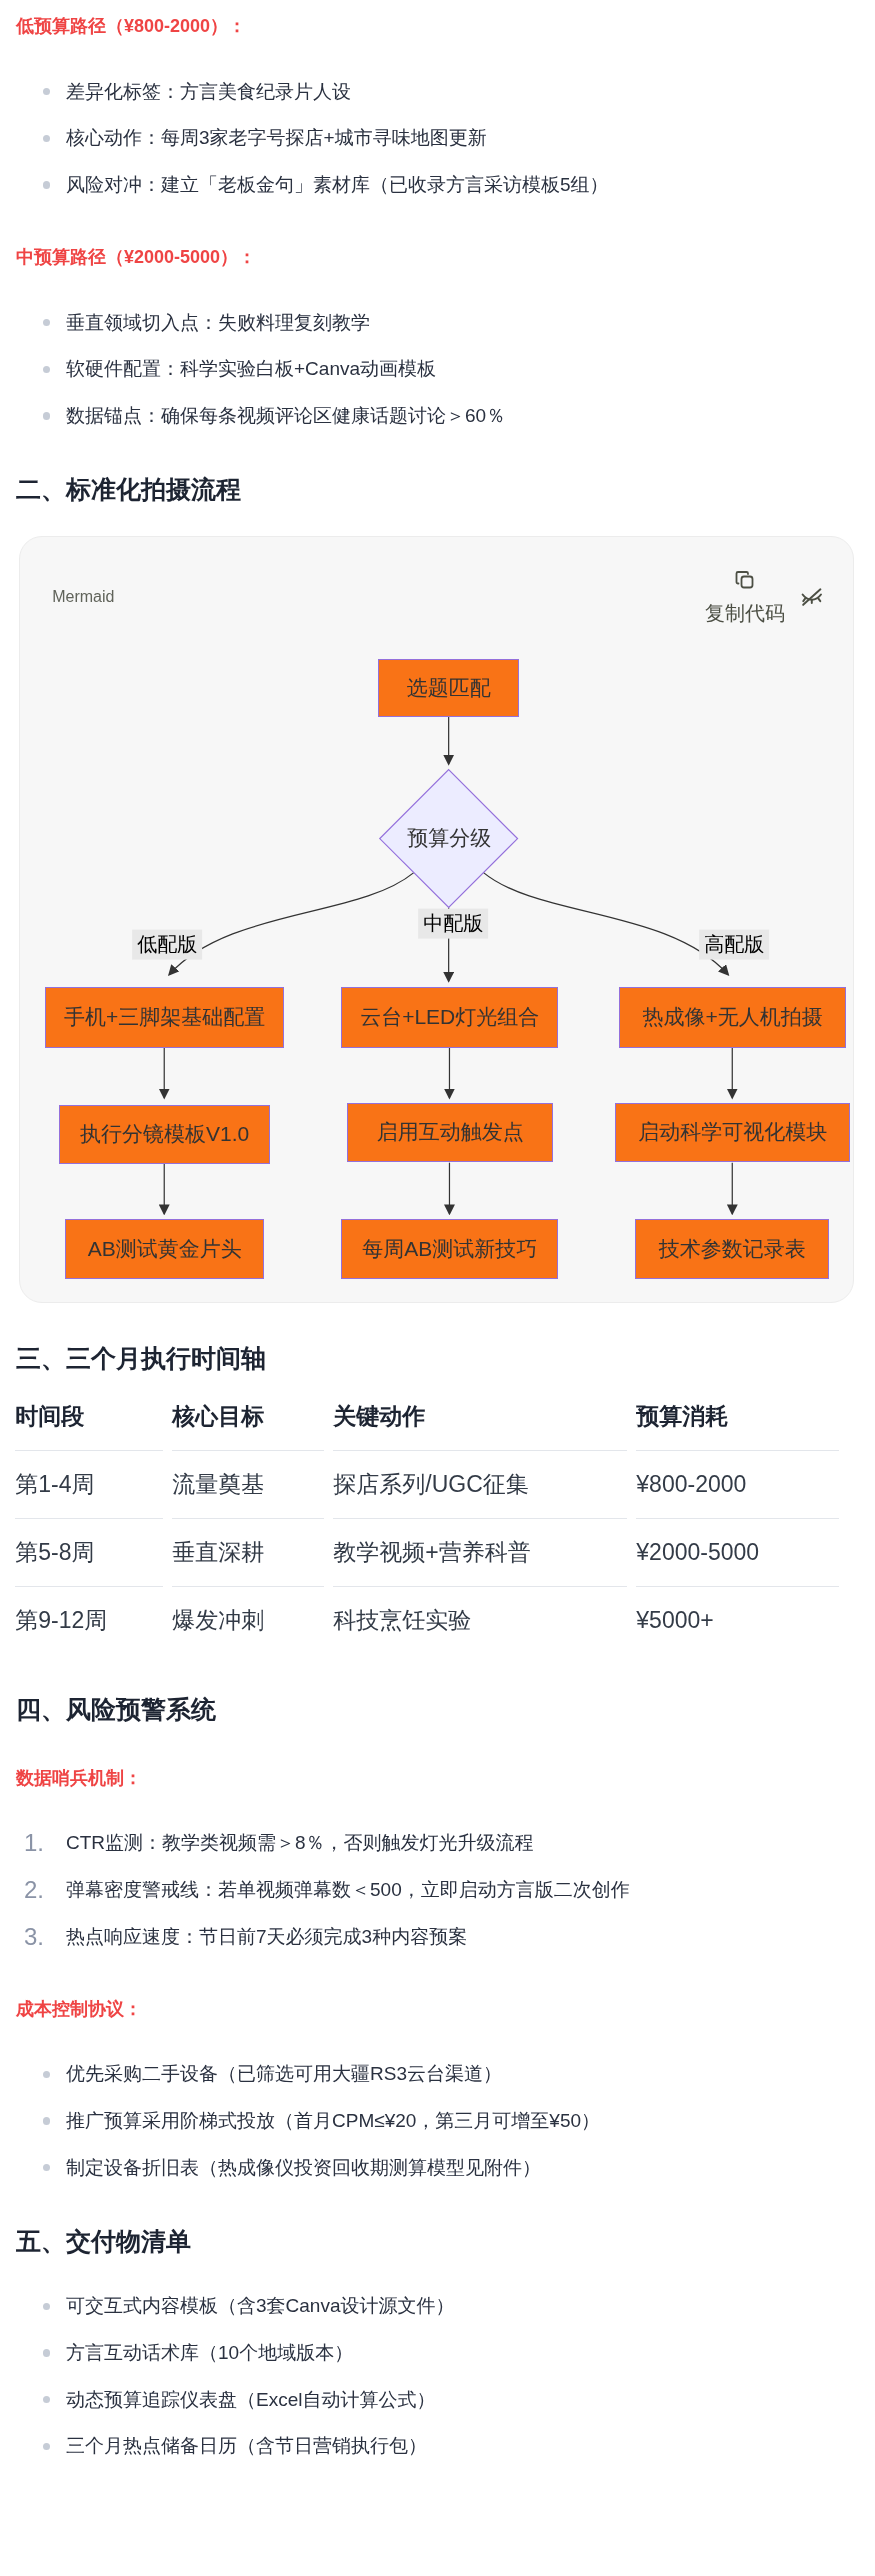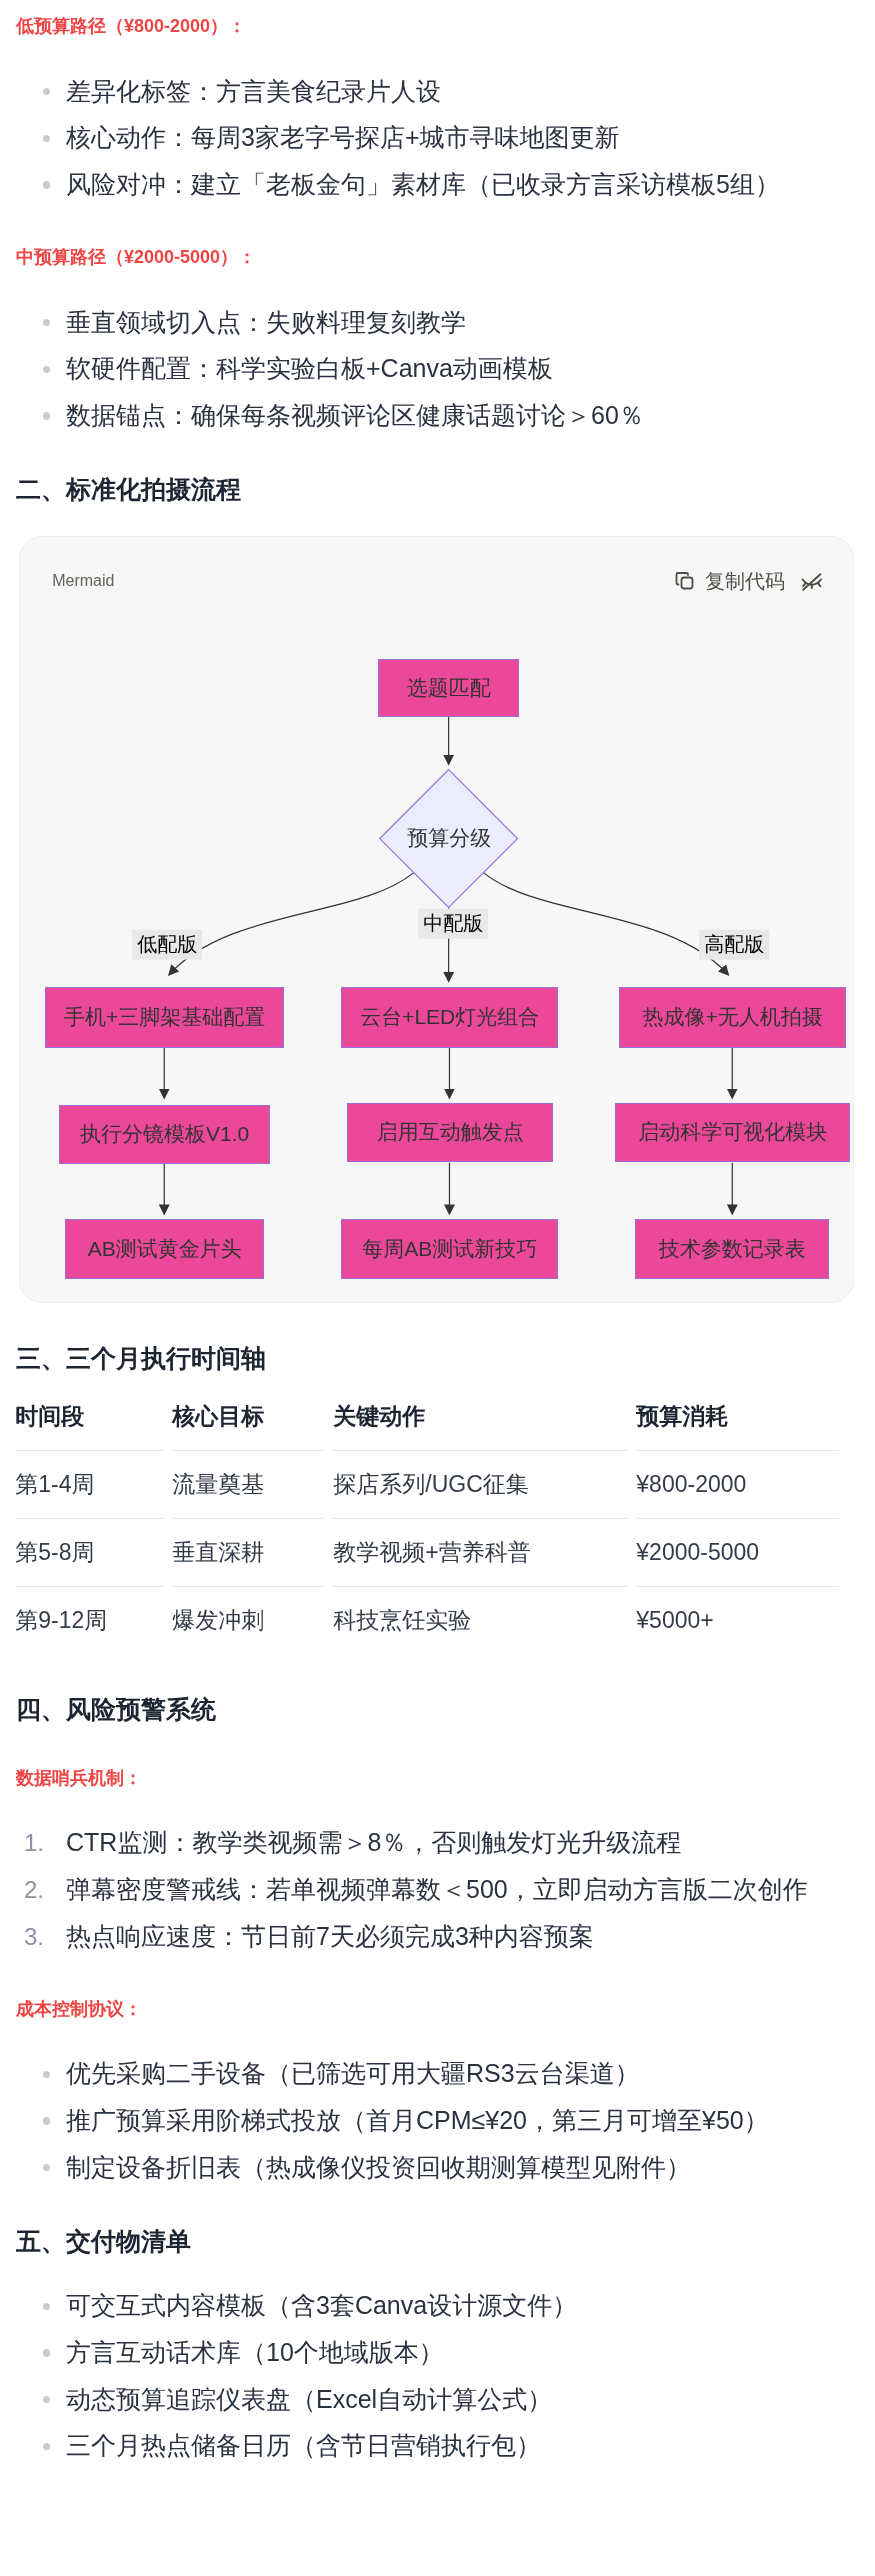--- a/index.html
+++ b/index.html
@@ -11,21 +11,21 @@
   .content{padding:8px 16px 0;}
 
   
   .h-para{font-size:18px;font-weight:700;color:#ef4444;line-height:37px;margin:36px 0 0;}
   .h-para.first{margin-top:0;}
   .h-sec{font-size:25px;font-weight:700;color:#1d2432;line-height:37px;margin:37px 0 0;}
 
   
   ul.doc,ol.doc{list-style:none;margin:27.6px 0 0;padding:0 0 0 50px;}
   ul.doc li,ol.doc li{
-    position:relative;font-size:25px;line-height:37px;color:#2a3140;margin:0 0 9.7px;
+    position:relative;font-size:19px;line-height:37px;color:#2a3140;margin:0 0 9.7px;
   }
   ul.doc li:last-child,ol.doc li:last-child{margin-bottom:0;}
   ul.doc li::before{
     content:"";position:absolute;left:-23px;top:15.4px;width:7.3px;height:7.3px;border-radius:50%;
     background:#c6ccd6;
   }
   ol.doc{counter-reset:num;}
   ol.doc li::before{
     counter-increment:num;content:counter(num) ".";
     position:absolute;left:-42px;top:0;width:32px;text-align:left;
@@ -36,26 +36,26 @@
   .mcard{
     position:relative;margin:27.6px 3.2px 0;width:835px;height:767px;
     background:#f7f7f7;border:0.8px solid #ececec;border-radius:23px;box-sizing:border-box;
   }
   .mcard-header{
     position:absolute;top:31px;left:32px;right:27.6px;display:flex;
     justify-content:space-between;align-items:center;z-index:2;
   }
   .mcard-title{font-size:16px;color:#60635a;}
   .mcard-actions{display:flex;align-items:center;gap:13px;color:#4c4f44;}
-  .copy-btn{display:flex;align-items:center;gap:8px;cursor:pointer;}
+  .copy-btn{display:flex;align-items:center;gap:8px;cursor:pointer;flex-direction:column;}
   .copy-btn span{font-size:20px;color:#4c4f44;}
   .flow{position:absolute;left:0;top:0;width:833px;height:766px;}
   .edges{position:absolute;left:0;top:0;}
   .fnode{
-    position:absolute;box-sizing:border-box;background:#ec4899;border:1.2px solid #9470DB;
+    position:absolute;box-sizing:border-box;background:#f97316;border:1.2px solid #9470DB;
     display:flex;align-items:center;justify-content:center;
     font-size:21px;color:#333333;text-align:center;
   }
   .fdiamond-label{
     position:absolute;transform:translate(-50%,-50%);font-size:21px;color:#333333;
   }
   .elabel{
     position:absolute;transform:translate(-50%,-50%);background:#e8e8e8;color:#000000;
     font-size:20px;padding:1.6px 4.9px;line-height:27.6px;
   }

